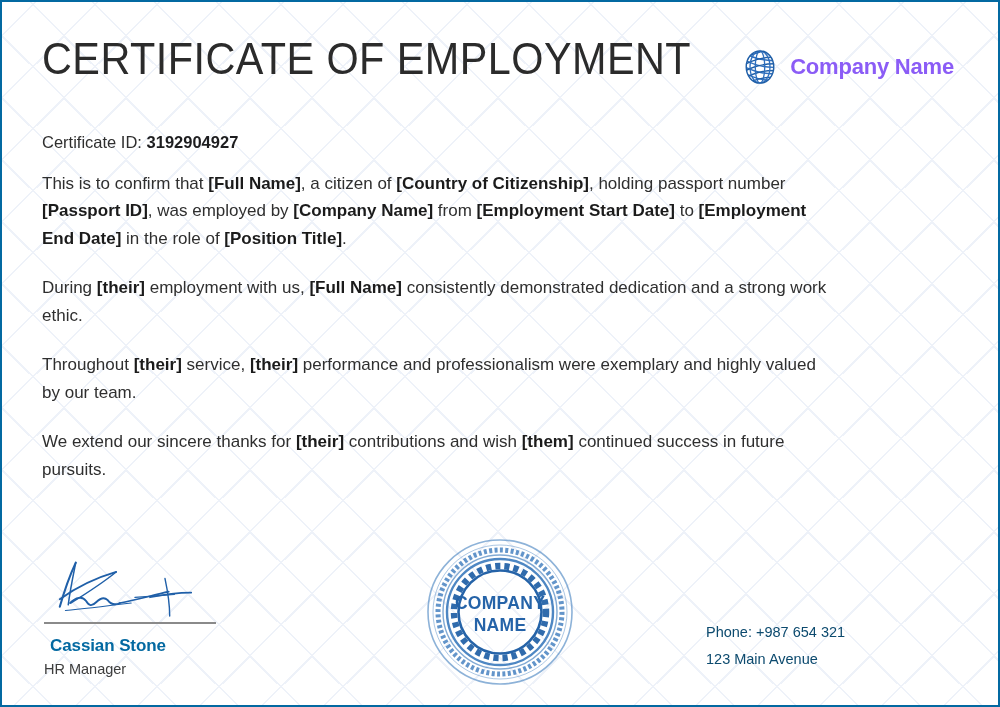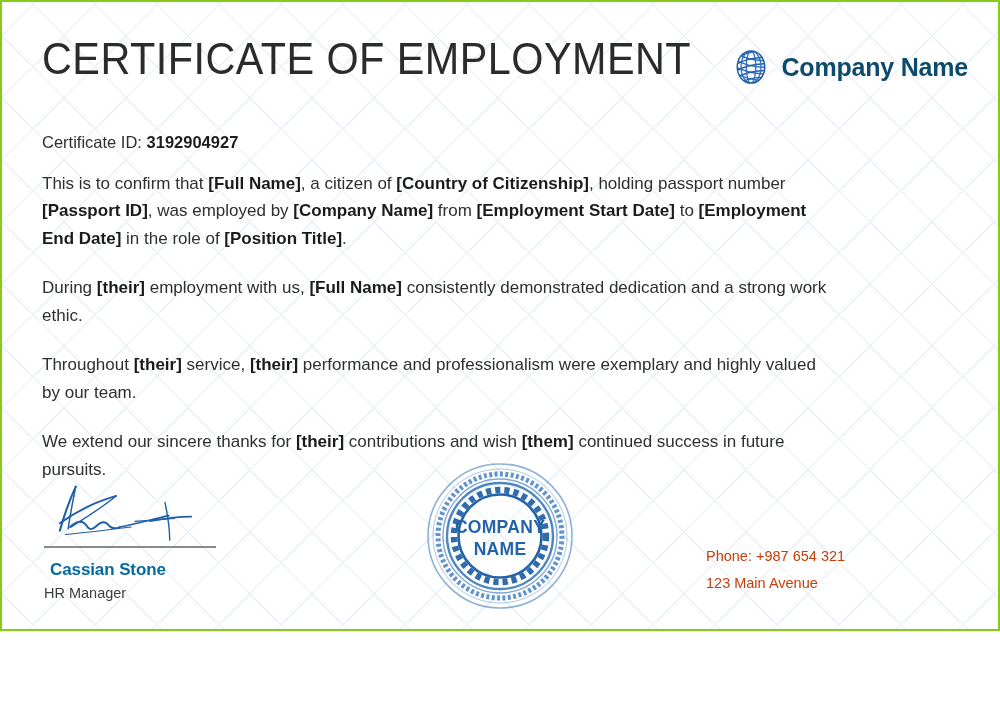--- a/index.html
+++ b/index.html
@@ -12,23 +12,23 @@
   body {
     font-family: "Liberation Sans", sans-serif;
     background: #ffffff;
     overflow: hidden;
   }
 
   
   .page {
     position: relative;
     width: 1000px;
-    height: 631px;
+    height: 707px;
     background: #ffffff;
-    border: 2px solid #84cc16;
+    border: 2px solid #0369a1;
     overflow: hidden;
   }
 
   
   .watermark {
     position: absolute;
     inset: 0;
     pointer-events: none;
     background-image:
       repeating-linear-gradient(45deg,
@@ -71,23 +71,23 @@
 
   .brand {
     display: flex;
     align-items: center;
     gap: 11px;
     margin-top: 11px;
     margin-right: 2px;
   }
   .brand-logo { width: 38px; height: 40px; display: block; flex: none; }
   .brand-name {
-    font-size: 25px;
+    font-size: 22px;
     font-weight: 700;
-    color: #0c4a6e;
+    color: #8b5cf6;
     letter-spacing: -0.2px;
     white-space: nowrap;
     text-align: right;
   }
 
   
   .meta {
     margin-top: 42px;
     font-size: 16.5px;
     color: #2f2f2f;
@@ -145,21 +145,21 @@
     left: 50%;
     bottom: 18px;
     transform: translateX(-50%);
   }
   .seal { display: block; width: 150px; height: 150px; }
 
   .contact {
     text-align: left;
     font-size: 14.5px;
     line-height: 1.85;
-    color: #c2410c;
+    color: #0c4a6e;
     margin-bottom: 4px;
     width: 250px;
   }
 </style>
 </head>
 <body>
 
 <div class="page">
   <div class="watermark"></div>
 

